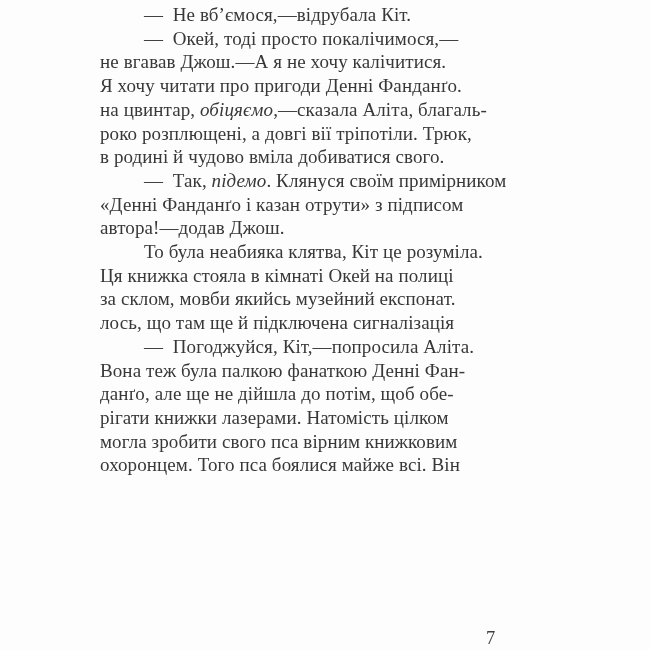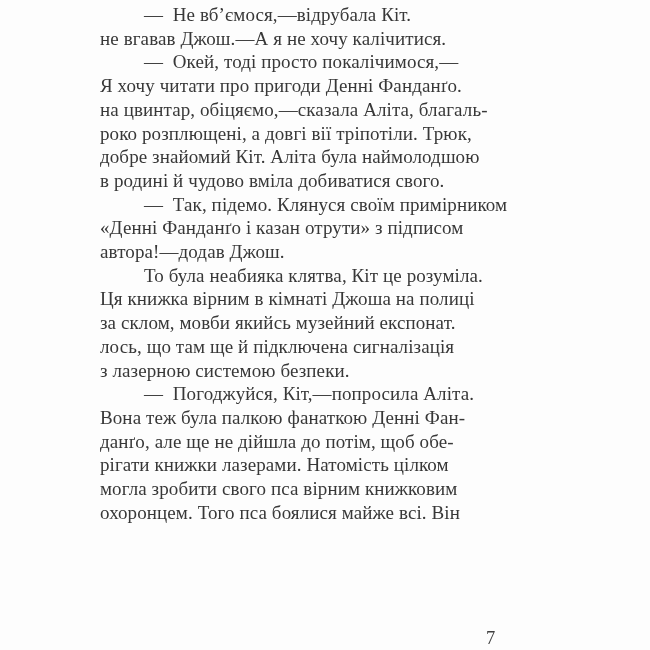--- a/index.html
+++ b/index.html
@@ -29,51 +29,50 @@
     line-height: 23.7px;
     letter-spacing: 0.1px;
   }
   .line {
     white-space: pre-wrap;
   }
   .line.indent {
     text-indent: 44px;
   }
   .seg-italic {
+    font-style: italic;
   }
   .page-number {
     position: absolute;
     left: 486px;
     top: 627px;
     color: #3f3f3f;
     font-size: 18.5px;
     line-height: 22px;
   }
 </style>
 </head>
 <body>
 
 <div class="scan-page">
   <div class="text-block" id="text-block">
       <div class="line indent"><span class="seg">—  Не вбʼємося,—відрубала Кіт.</span></div>
+      <div class="line indent"><span class="seg">—  Окей, тоді просто покалічимося,—</span></div>
       <div class="line"><span class="seg">не вгавав Джош.—А я не хочу калічитися.</span></div>
-      <div class="line indent"><span class="seg">—  Окей, тоді просто покалічимося,—</span></div>
       <div class="line"><span class="seg">Я хочу читати про пригоди Денні Фанданґо.</span></div>
       <div class="line"><span class="seg">на цвинтар, </span><span class="seg-italic">обіцяємо</span><span class="seg">,—сказала Аліта, благаль-</span></div>
       <div class="line"><span class="seg">роко розплющені, а довгі вії тріпотіли. Трюк,</span></div>
-      <div class="line"><span class="seg">добре знайомий Кіт. Аліта була наймолодшою</span></div>
       <div class="line"><span class="seg">в родині й чудово вміла добиватися свого.</span></div>
       <div class="line indent"><span class="seg">—  Так, </span><span class="seg-italic">підемо</span><span class="seg">. Клянуся своїм примірником</span></div>
       <div class="line"><span class="seg">«Денні Фанданґо і казан отрути» з підписом</span></div>
       <div class="line"><span class="seg">автора!—додав Джош.</span></div>
       <div class="line indent"><span class="seg">То була неабияка клятва, Кіт це розуміла.</span></div>
-      <div class="line"><span class="seg">Ця книжка вірним в кімнаті Джоша на полиці</span></div>
+      <div class="line"><span class="seg">Ця книжка стояла в кімнаті Окей на полиці</span></div>
       <div class="line"><span class="seg">за склом, мовби якийсь музейний експонат.</span></div>
       <div class="line"><span class="seg">лось, що там ще й підключена сигналізація</span></div>
-      <div class="line"><span class="seg">з лазерною системою безпеки.</span></div>
       <div class="line indent"><span class="seg">—  Погоджуйся, Кіт,—попросила Аліта.</span></div>
       <div class="line"><span class="seg">Вона теж була палкою фанаткою Денні Фан-</span></div>
       <div class="line"><span class="seg">данґо, але ще не дійшла до потім, щоб обе-</span></div>
       <div class="line"><span class="seg">рігати книжки лазерами. Натомість цілком</span></div>
       <div class="line"><span class="seg">могла зробити свого пса вірним книжковим</span></div>
       <div class="line"><span class="seg">охоронцем. Того пса боялися майже всі. Він</span></div>
     </div>
   <div class="page-number">7</div>
 </div>
 

